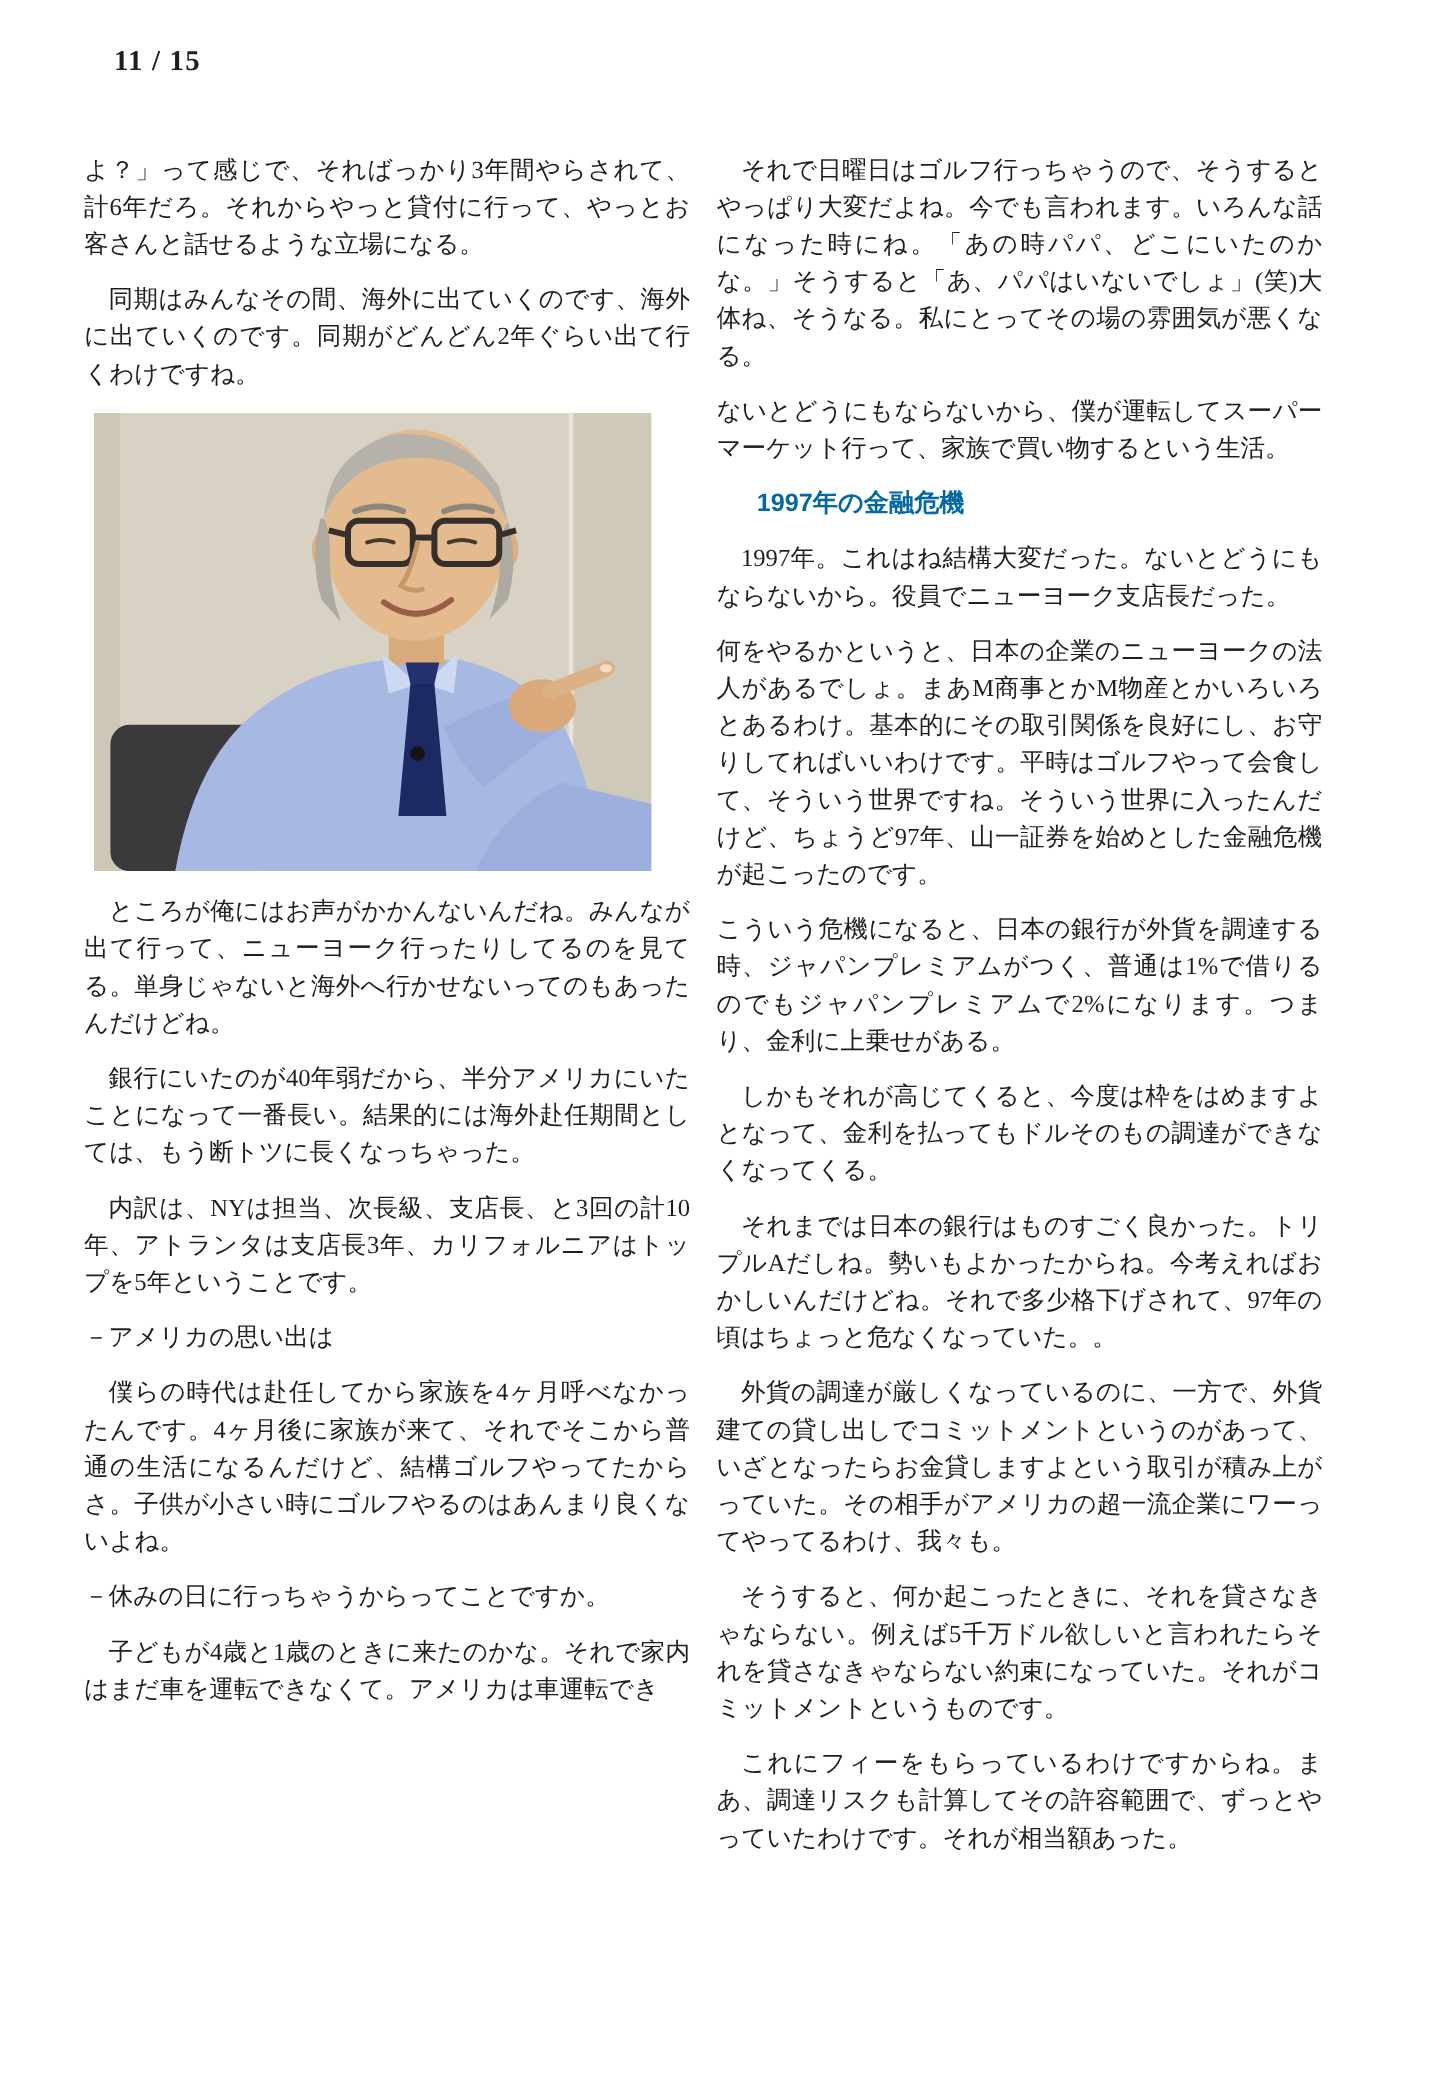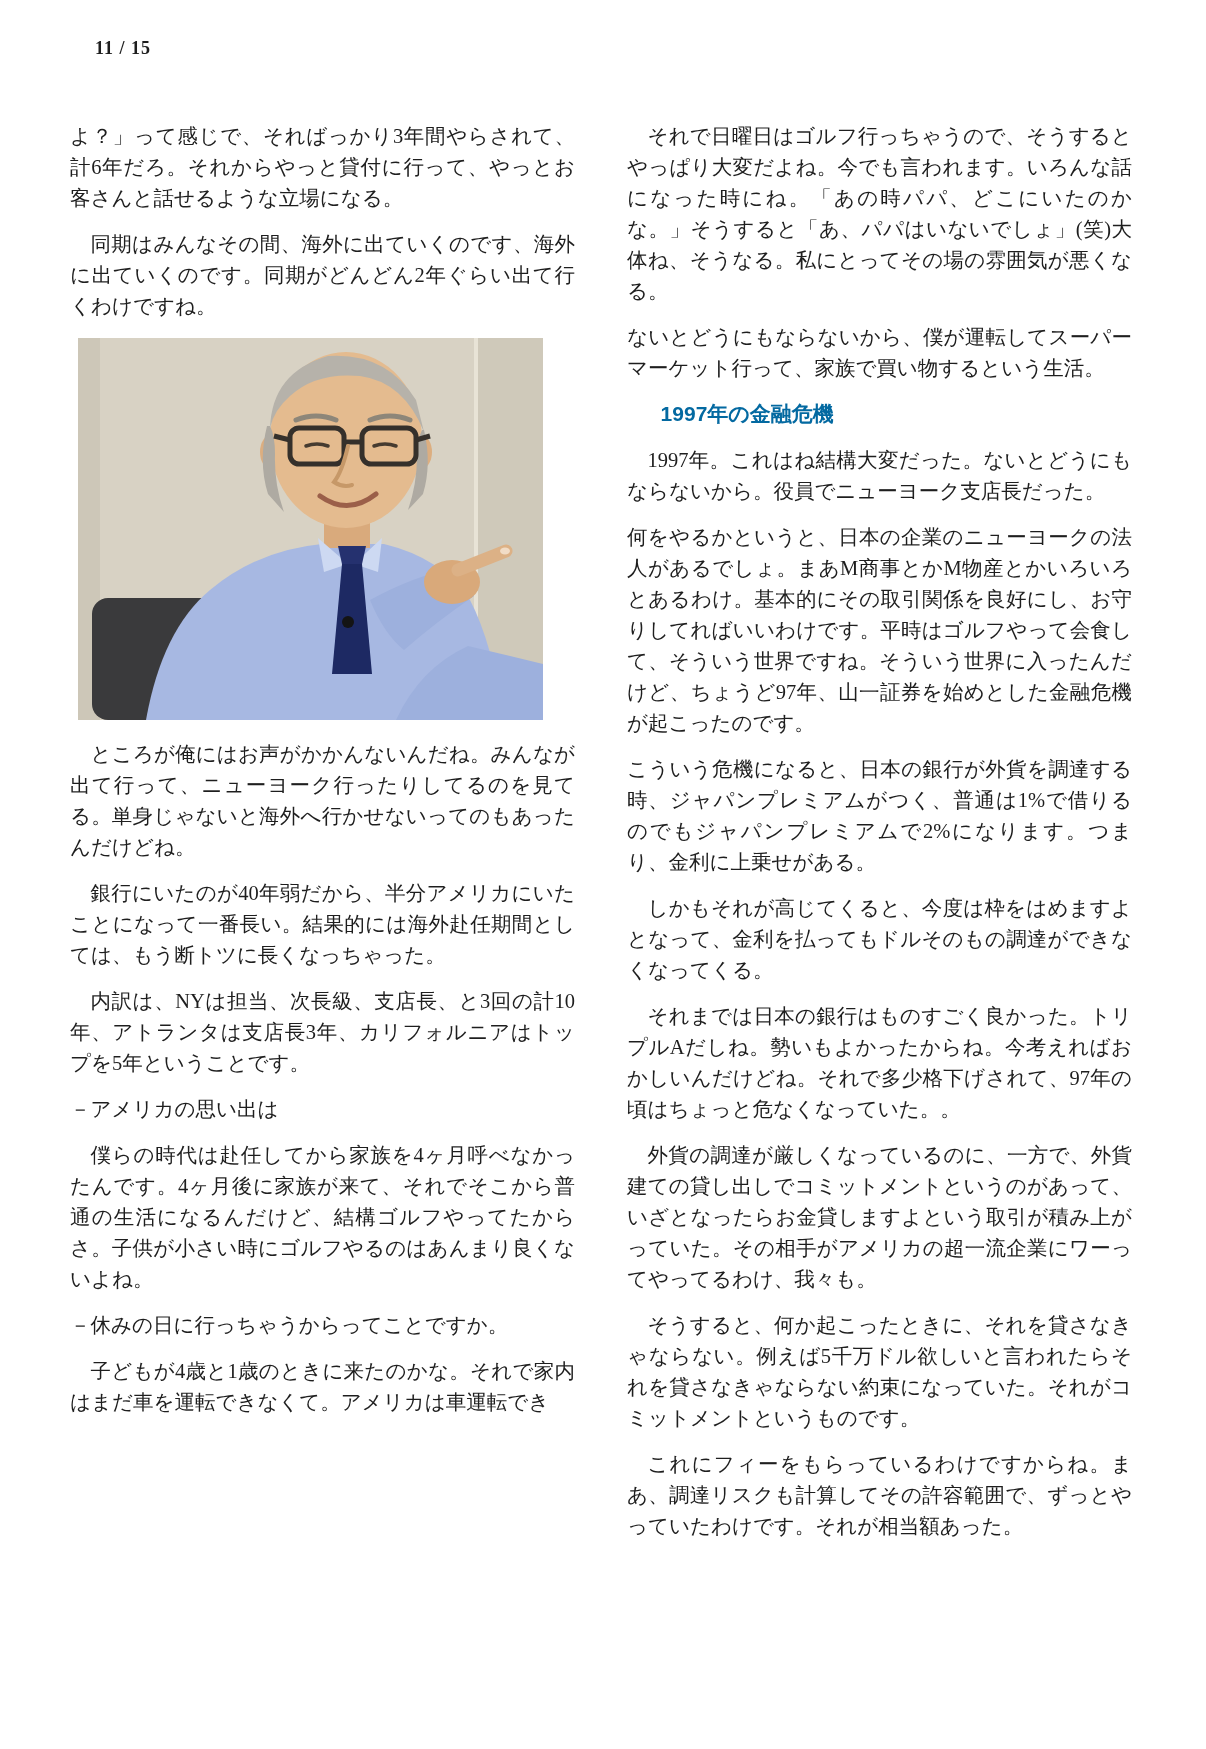--- a/index.html
+++ b/index.html
@@ -5,26 +5,26 @@
   html, body { margin: 0; padding: 0; }
   body {
     width: 1206px; height: 1749px;
     background: #ffffff;
     color: #1e1e1e;
     font-family: "Liberation Serif", "DejaVu Serif", serif;
     overflow: hidden;
   }
   .page { padding: 34px 70px 0 70px; }
   .page-number {
-    font-size: 18px;
+    font-size: 24px;
     font-weight: bold;
     letter-spacing: 1px;
     margin: 4px 0 62px 25px;
   }
-  .columns { display: flex; gap: 52px; align-items: flex-start; }
+  .columns { display: flex; gap: 22px; align-items: flex-start; }
   .col {
     width: 505px;
     font-size: 20.5px;
     line-height: 31px;
     text-align: justify;
     word-break: break-all;
   }
   .para { margin: 0 0 15px 0; }
   .para.indent { text-indent: 1em; }
   .section-heading {

